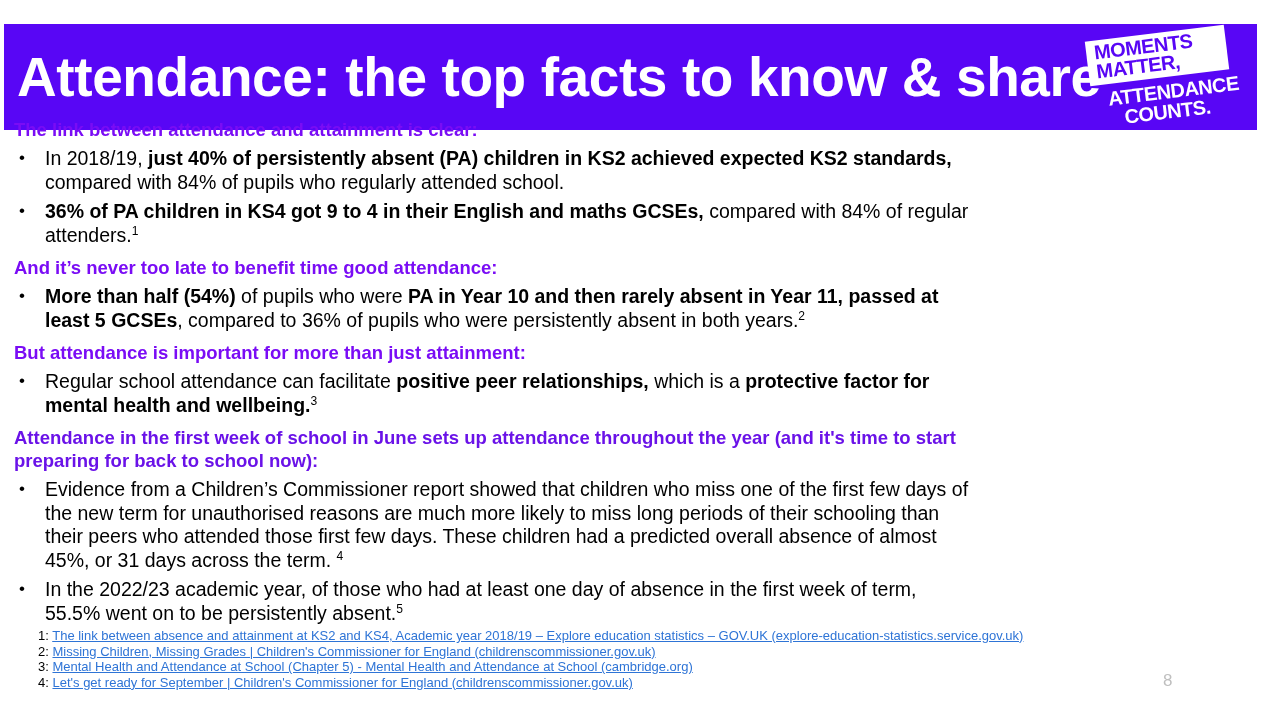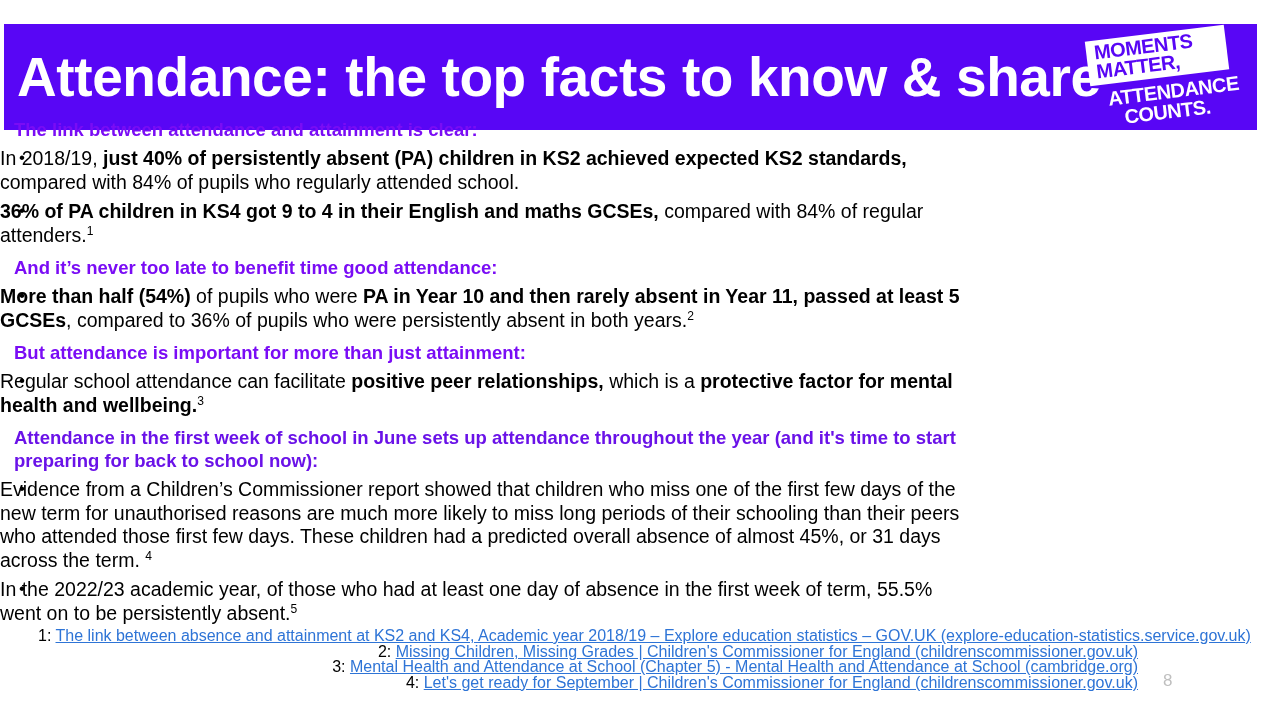--- a/index.html
+++ b/index.html
@@ -107,20 +107,21 @@
     list-style: none;
     margin: 0 0 9px 0;
     padding: 0;
   }
   ul.bullets li {
     position: relative;
     font-size: 19.5px;
     line-height: 23.5px;
     color: #000000;
     margin: 0 0 6px 0;
+    padding-left: 45px;
     padding-right: 36px;
   }
   ul.bullets li::before {
     content: "\2022";
     position: absolute;
     left: 19px;
     top: -1px;
     font-size: 17px;
     color: #000000;
   }
@@ -128,25 +129,24 @@
   sup { font-size: 0.62em; vertical-align: super; line-height: 0; }
 
   
   .footnotes {
     position: absolute;
     left: 38px;
     top: 628px;
     width: 1100px;
   }
   .footnote-row {
-    font-size: 16px;
+    font-size: 13px;
     line-height: 15.6px;
     color: #000000;
     white-space: nowrap;
-    text-align: right;
   }
   .footnote-num { color: #000000; }
   .footnote-link {
     color: #2E74D6;
     text-decoration: underline;
     cursor: pointer;
   }
 
   .page-number {
     position: absolute;

